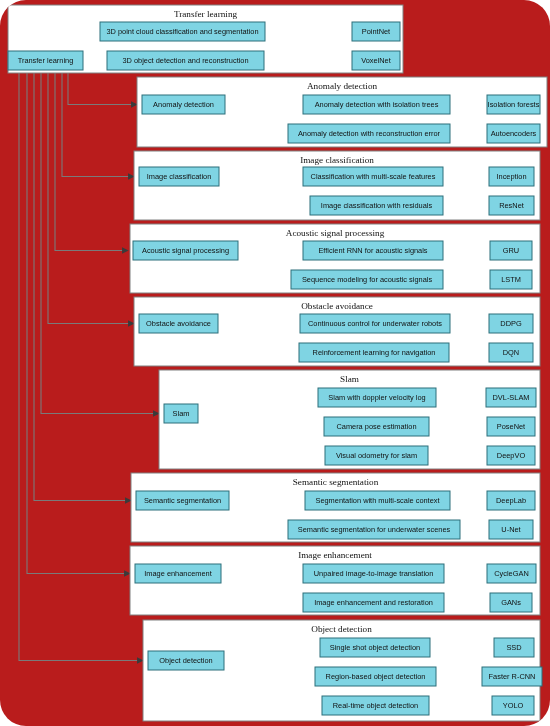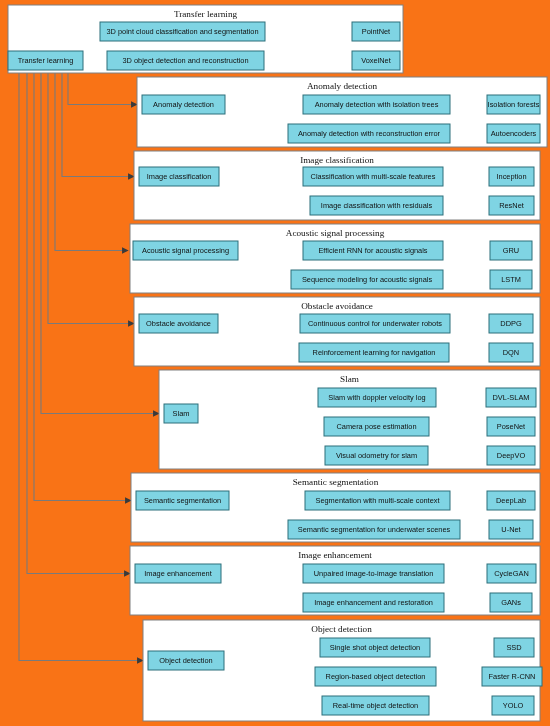--- a/index.html
+++ b/index.html
@@ -1,17 +1,17 @@
 <!DOCTYPE html>
 <html><head>
 <meta charset="utf-8">
 <style>
   html,body{margin:0;padding:0;background:#ffffff;}
   body{font-family:"Liberation Sans", sans-serif;}
-  #stage{position:relative;width:550px;height:726px;overflow:hidden;background:#f97316;}
+  #stage{position:relative;width:550px;height:726px;overflow:hidden;background:#b91c1c;border-radius:26px;}
   svg{display:block;}
   .cluster-rect{fill:#ffffff;stroke:#808080;stroke-width:1;}
   .node-rect{fill:#7fd4e3;stroke:#2c6f7a;stroke-width:1;}
   .node-label{font-family:"Liberation Sans", sans-serif;font-size:7.4px;fill:#111111;text-anchor:middle;dominant-baseline:middle;}
   .cluster-label{font-family:"Liberation Serif", serif;font-size:9.2px;fill:#111111;text-anchor:middle;dominant-baseline:middle;}
   .edge{fill:none;stroke:#7a7a7a;stroke-width:1.1;}
 </style>
 </head>
 <body>
 

